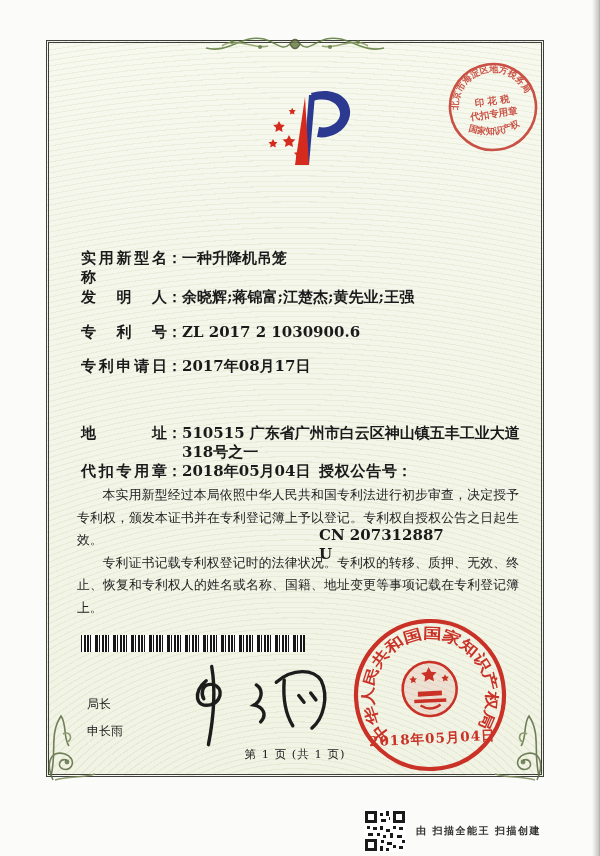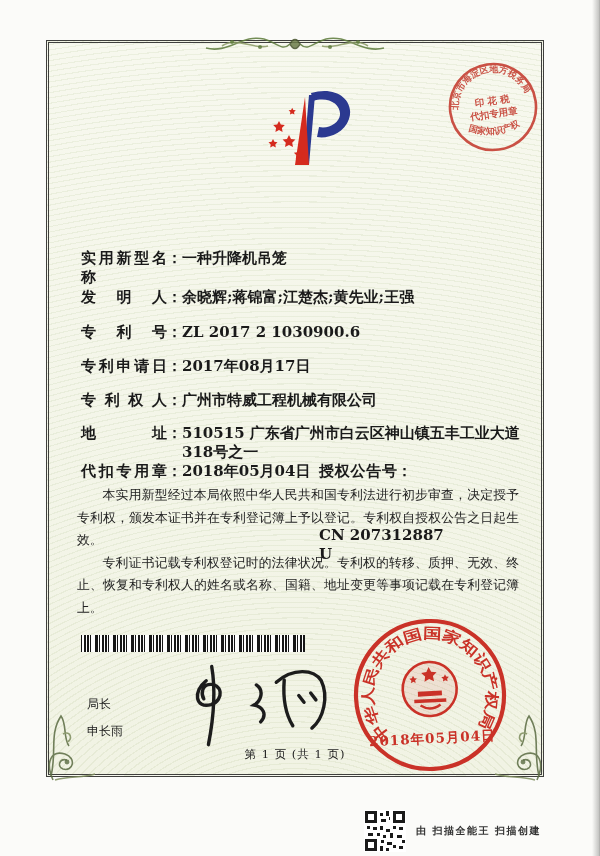--- a/index.html
+++ b/index.html
@@ -158,23 +158,20 @@
       <span class="flabel">实用新型名称</span><span class="fsep">：</span><span class="fval">一种升降机吊笼</span>
     </div>
     <div class="frow" style="top:245px">
       <span class="flabel">发明人</span><span class="fsep">：</span><span class="fval">余晓辉;蒋锦富;江楚杰;黄先业;王强</span>
     </div>
     <div class="frow" style="top:280px">
       <span class="flabel">专利号</span><span class="fsep">：</span><span class="fval">ZL 2017 2 1030900.6</span>
     </div>
     <div class="frow" style="top:314px">
       <span class="flabel">专利申请日</span><span class="fsep">：</span><span class="fval">2017年08月17日</span>
-    </div>
-    <div class="frow" style="top:348px">
-      <span class="flabel">专利权人</span><span class="fsep">：</span><span class="fval">广州市特威工程机械有限公司</span>
     </div>
     <div class="frow" style="top:381px">
       <span class="flabel">地址</span><span class="fsep">：</span><span class="fval" style="width:342px">510515 广东省广州市白云区神山镇五丰工业大道318号之一</span>
     </div>
     <div class="frow" style="top:419px">
       <span class="flabel">代扣专用章</span><span class="fsep">：</span><span class="fval">2018年05月04日</span>
     </div>
     <div class="frow grant-right" style="top:419px">
       <span class="flabel">授权公告号</span><span class="fsep">：</span><span class="fval">CN 207312887 U</span>
     </div>

